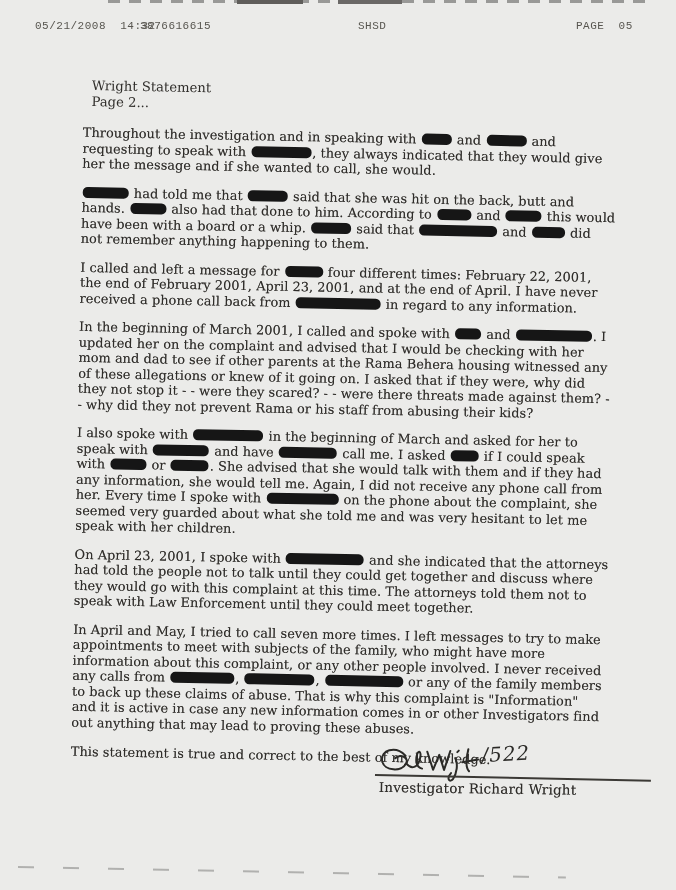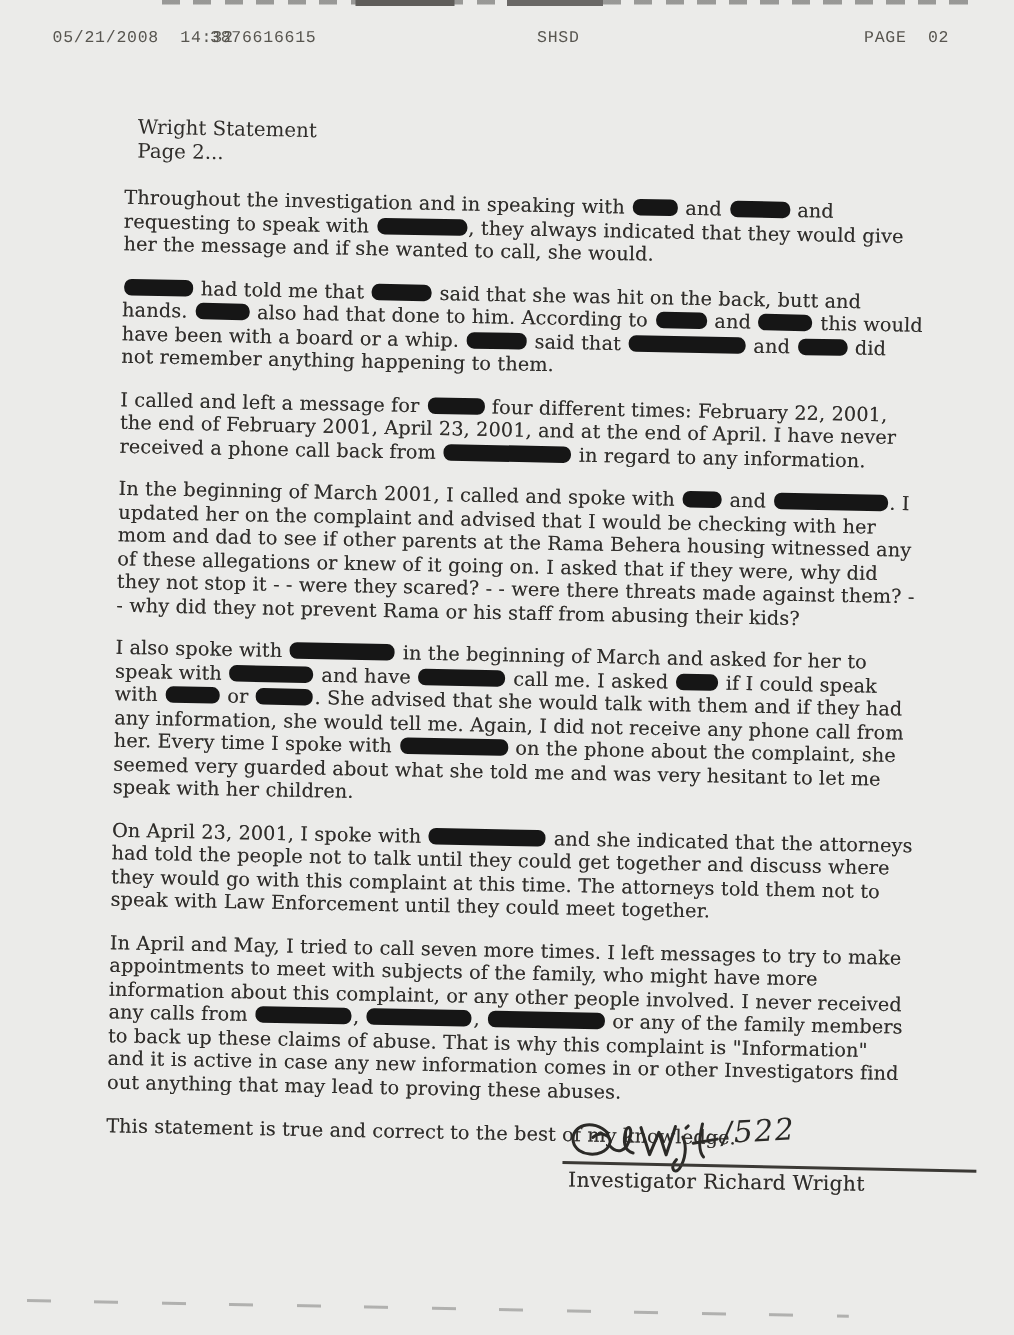--- a/index.html
+++ b/index.html
@@ -86,21 +86,21 @@
 <body>
 
 <div class="top-remnant"></div>
 <div class="top-remnant-solid1"></div>
 <div class="top-remnant-solid2"></div>
 
 <div class="fax-header">
   <span class="fh-datetime">05/21/2008  14:32</span>
   <span class="fh-number">3876616615</span>
   <span class="fh-station">SHSD</span>
-  <span class="fh-page">PAGE  02</span>
+  <span class="fh-page">PAGE  05</span>
 </div>
 
 <div class="page-content">
   <p class="doc-title">Wright Statement
 Page 2...</p>
   <div class="paragraphs">
 
   <p class="para">Throughout the investigation and in speaking with <span class="redaction" style="width: 30px;"></span> and <span class="redaction" style="width: 40px;"></span> and requesting to speak with <span class="redaction" style="width: 60px;"></span>, they always indicated that they would give her the message and if she wanted to call, she would.</p>
       <p class="para"><span class="redaction" style="width: 46px;"></span> had told me that <span class="redaction" style="width: 40px;"></span> said that she was hit on the back, butt and hands. <span class="redaction" style="width: 36px;"></span> also had that done to him.  According to <span class="redaction" style="width: 34px;"></span> and <span class="redaction" style="width: 36px;"></span> this would have been with a board or a whip. <span class="redaction" style="width: 40px;"></span> said that <span class="redaction" style="width: 78px;"></span> and <span class="redaction" style="width: 33px;"></span> did not remember anything happening to them.</p>
       <p class="para">I called and left a message for <span class="redaction" style="width: 38px;"></span> four different times:  February 22, 2001, the end of February 2001, April 23, 2001, and at the end of April.  I have never received a phone call back from <span class="redaction" style="width: 85px;"></span> in regard to any information.</p>

